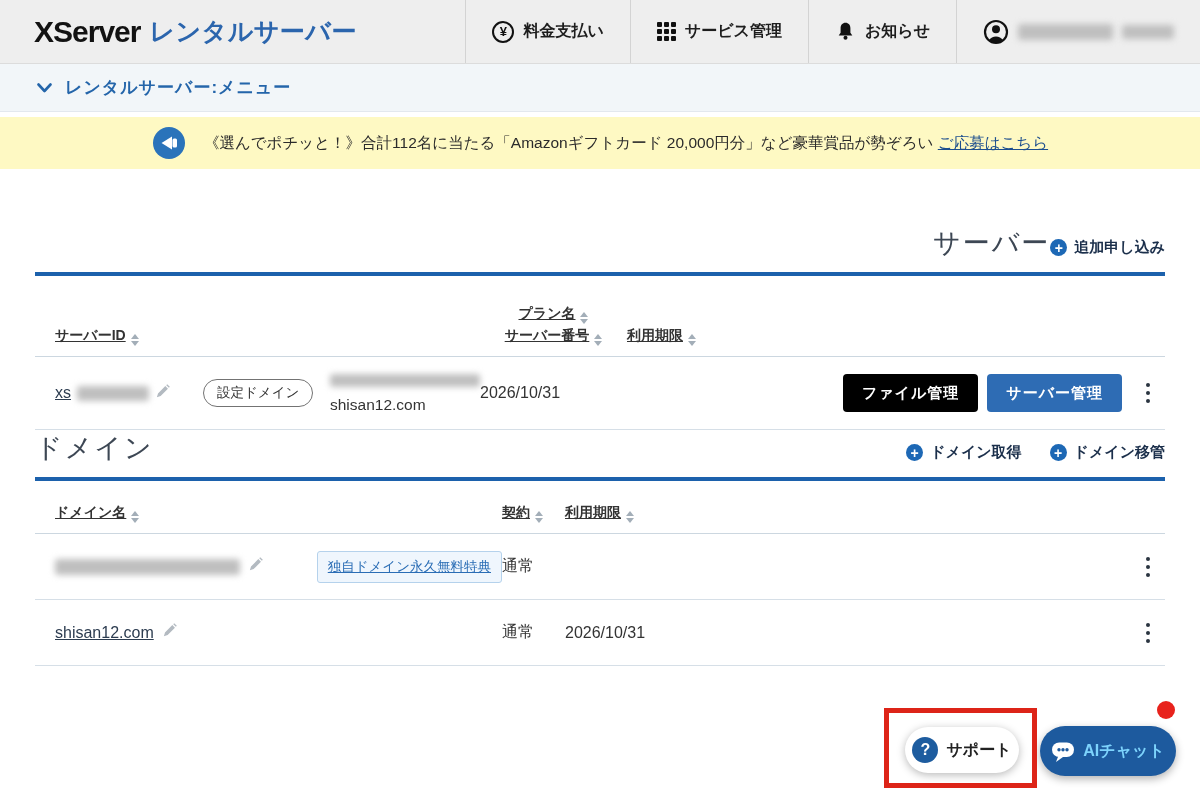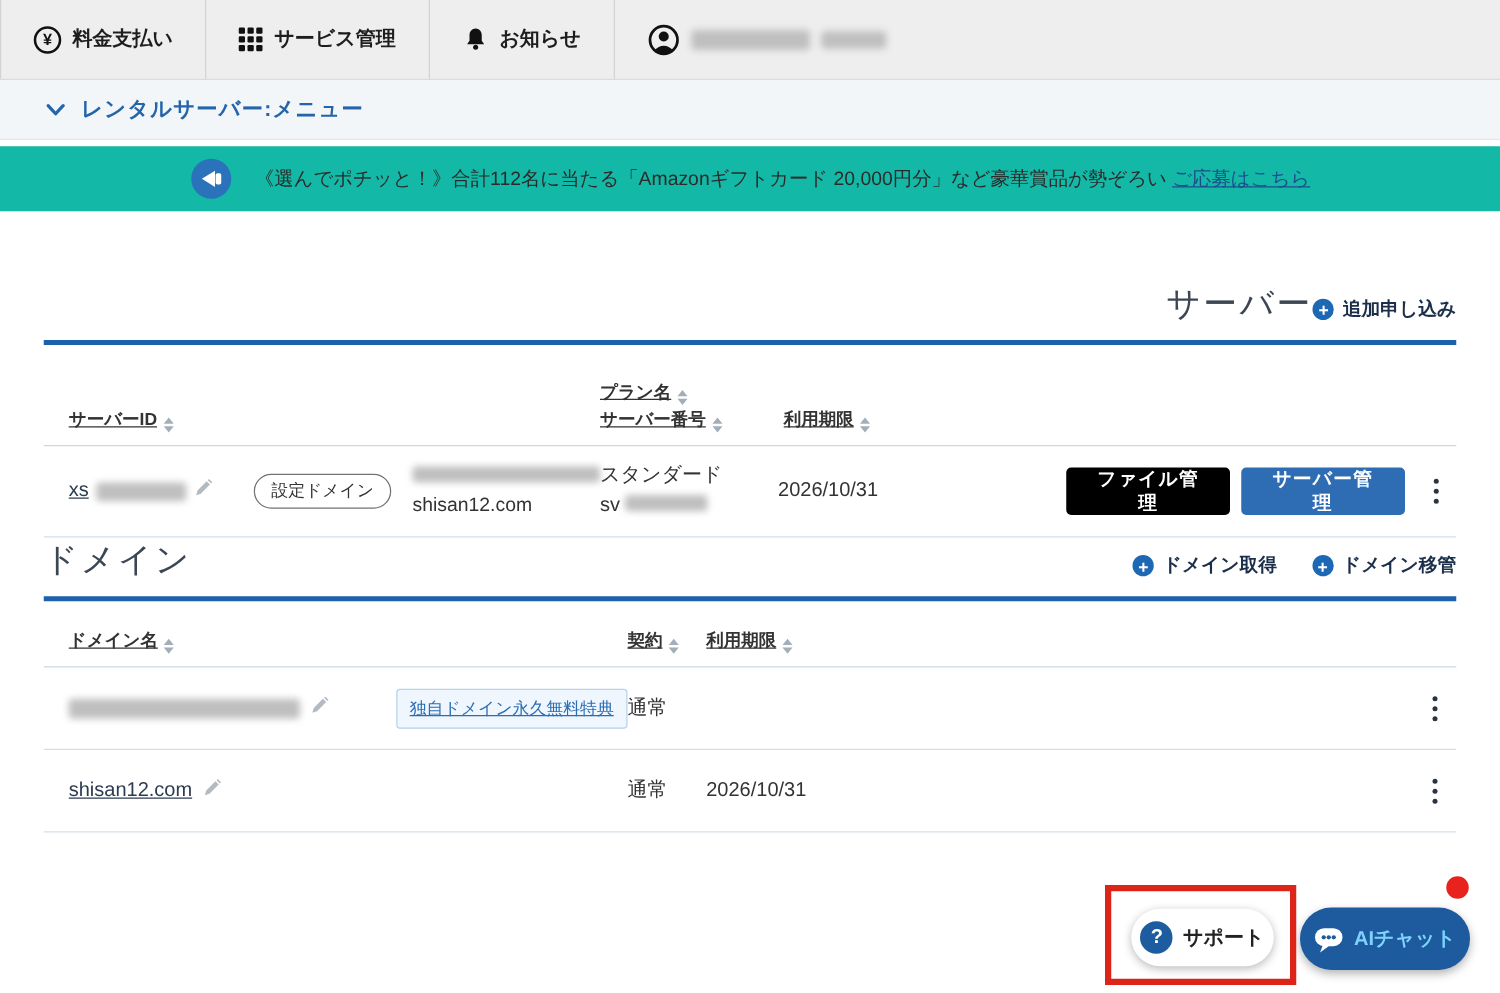--- a/index.html
+++ b/index.html
@@ -15,42 +15,42 @@
   .logo-jp { font-size:25px; font-weight:bold; color:#2b65ad; letter-spacing:0.5px; }
   .nav-item { display:flex; align-items:center; gap:9px; padding:0 26px; border-left:1px solid #d3d3d3; font-size:16px; font-weight:bold; color:#1d1d1d; cursor:pointer; }
   .circle-icon { width:22px; height:22px; border:2px solid #111; border-radius:50%; display:flex; align-items:center; justify-content:center; font-size:13px; font-weight:bold; color:#111; }
   .grid-icon { display:grid; grid-template-columns:repeat(3,5px); grid-template-rows:repeat(3,5px); gap:2px; }
   .grid-icon i { background:#111; border-radius:1px; }
   .blur { background:#bfbfbf; border-radius:3px; filter:blur(3px); display:inline-block; }
   
   .submenu { height:48px; background:#f2f6f9; border-bottom:1px solid #e3e8ee; display:flex; align-items:center; padding-left:37px; gap:13px; cursor:pointer; }
   .submenu-label { color:#2465aa; font-weight:bold; font-size:17px; letter-spacing:1px; }
   
-  .banner { margin-top:5px; height:52px; background:#14b8a6; display:flex; align-items:center; justify-content:center; gap:18px; font-size:15.5px; color:#2b2b2b; }
+  .banner { margin-top:5px; height:52px; background:#fef9c3; display:flex; align-items:center; justify-content:center; gap:18px; font-size:15.5px; color:#2b2b2b; }
   .banner a { color:#1c4e8e; text-decoration:underline; cursor:pointer; }
   
   .main { padding:0 35px; }
   .section-head { display:flex; align-items:flex-end; justify-content:space-between; }
   .section-head.first { margin-top:56px;justify-content:flex-end; }
   .section-head.second { }
   .section-title { font-size:27px; font-weight:normal; color:#3d4754; letter-spacing:2px; }
   .section-links { display:flex; gap:28px; align-items:center; padding-bottom:4px; }
   .add-link { display:flex; align-items:center; gap:7px; font-size:15px; font-weight:bold; color:#1b2f4b; cursor:pointer; }
   .plus-icon { width:17px; height:17px; border-radius:50%; background:#1d68b5; color:#fff; font-size:14px; font-weight:bold; display:flex; align-items:center; justify-content:center; line-height:1; }
   .rule { height:4px; background:#1c61ac; margin-top:11px; }
   
   .thead { display:flex; align-items:flex-end; padding:0 0 10px 20px; border-bottom:1px solid #ccd7e0; font-size:14px; font-weight:bold; color:#333; }
   .thead.server { height:81px; }
   .thead.domain { height:53px; }
   .th { text-decoration:underline; cursor:pointer; }
   .sort { display:inline-flex; flex-direction:column; gap:2px; margin-left:5px; vertical-align:1px; }
   .sort i { width:0; height:0; border-left:4px solid transparent; border-right:4px solid transparent; }
   .sort .up { border-bottom:5px solid #a3aeb8; }
   .sort .dn { border-top:5px solid #a3aeb8; }
-  .col-a { width:425px; } .col-b { width:147px; } .col-c { width:238px; }
+  .col-a { width:425px; } .col-b { width:147px;text-align:center; } .col-c { width:238px; }
   .stack-line { line-height:22px; }
   .srow { display:flex; align-items:center; height:73px; padding-left:20px; border-bottom:1px solid #d6dfe7; font-size:16px; }
   .row-a { display:flex; align-items:center; }
   .id-cell { width:165px; display:flex; align-items:center; gap:6px; }
   .link { color:#2c3c50; text-decoration:underline; cursor:pointer; }
   .pill-cell { width:105px; }
   .pill { display:inline-block; border:1px solid #737373; border-radius:14px; padding:4px 13px; font-size:13.5px; color:#333; background:#fff; white-space:nowrap; }
   .domain-cell { margin-left:22px; font-size:15.5px; line-height:23px; }
   .plan-cell { font-size:16px; line-height:24px; }
   .actions { margin-left:auto; display:flex; align-items:center; gap:9px; }
@@ -69,20 +69,24 @@
   .red-box { position:absolute; left:884px; top:708px; width:153px; height:80px; border:5px solid #dd2418; z-index:8; pointer-events:none; }
   .support-btn { position:absolute; left:905px; top:727px; width:114px; height:46px; background:#fff; border-radius:23px; box-shadow:0 2px 8px rgba(0,0,0,0.28); display:flex; align-items:center; justify-content:center; gap:8px; font-size:16px; font-weight:bold; color:#222; cursor:pointer; z-index:9; }
   .q-icon { width:26px; height:26px; border-radius:50%; background:#1d5c9f; color:#fff; font-size:16px; font-weight:bold; display:flex; align-items:center; justify-content:center; }
   .ai-btn { position:absolute; left:1040px; top:726px; width:136px; height:50px; background:#1d5a9e; border-radius:25px; box-shadow:0 3px 8px rgba(0,0,0,0.3); display:flex; align-items:center; justify-content:center; gap:8px; font-size:16px; font-weight:bold; color:#7dd3fc; cursor:pointer; z-index:7; }
   .ai-dot { position:absolute; left:1157px; top:701px; width:18px; height:18px; border-radius:50%; background:#e8221c; z-index:10; }
 </style>
 </head>
 <body>
 
 <div class="header">
+  <div class="logo">
+    <span class="logo-x">XServer</span>
+    <span class="logo-jp">レンタルサーバー</span>
+  </div>
   <div class="nav-item">
     <span class="circle-icon">¥</span>
     <span>料金支払い</span>
   </div>
   <div class="nav-item">
     <span class="grid-icon">
         <i></i>
         <i></i>
         <i></i>
         <i></i>
@@ -183,24 +187,20 @@
           <svg width="15" height="15" viewBox="0 0 16 16">
               <path fill="#b3bac1" d="M2 14l1.2-4L11 2.2 13.8 5 6 12.8 2 14zM12 1.2L14.8 4l1-1L13 .2z"></path>
             </svg>
         </span>
       </div>
       <div class="pill-cell"><span class="pill">設定ドメイン</span></div>
       <div class="domain-cell">
         <div><span class="blur" style="width:150px;height:13px;"></span></div>
         <div>shisan12.com</div>
       </div>
-    </div>
-    <div class="col-b plan-cell">
-      <div>スタンダード</div>
-      <div><span>sv</span> <span class="blur" style="width:66px;height:13px;"></span></div>
     </div>
     <div class="col-c">2026/10/31</div>
     <div class="actions">
       <button class="btn btn-dark">ファイル管理</button>
       <button class="btn btn-blue">サーバー管理</button>
       <span class="kebab">
           <i></i>
           <i></i>
           <i></i>
         </span>

